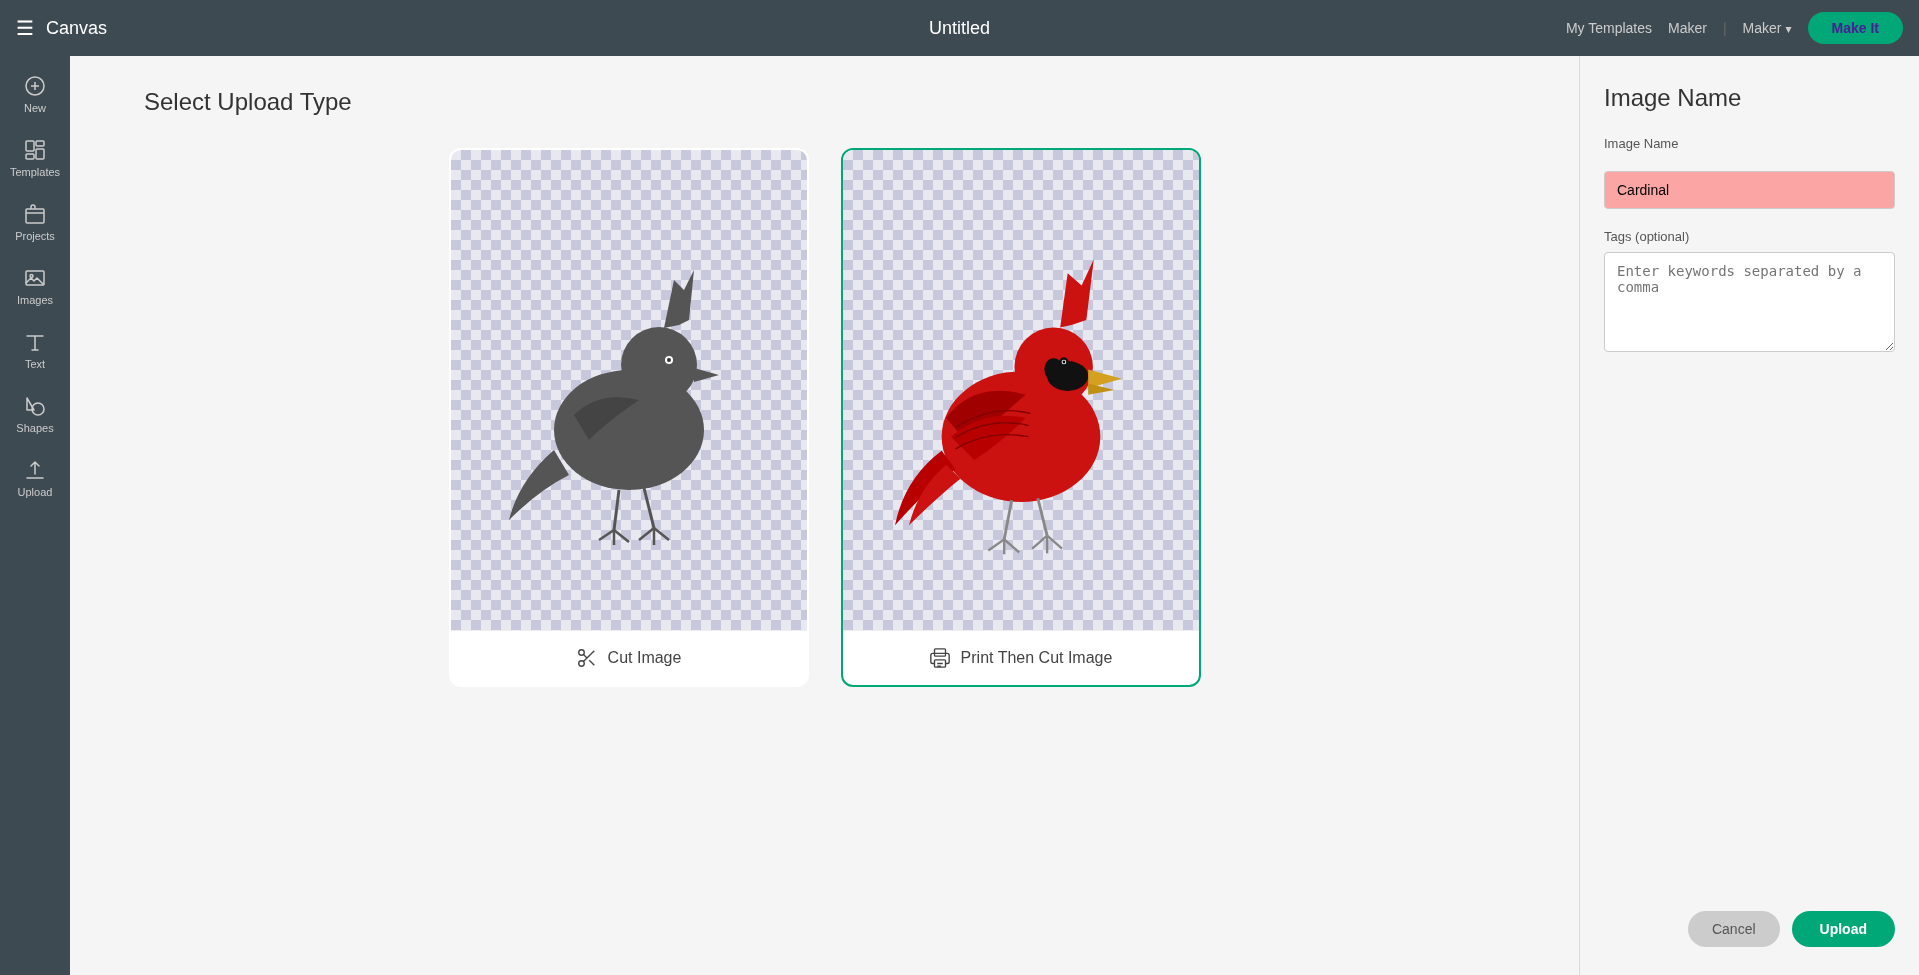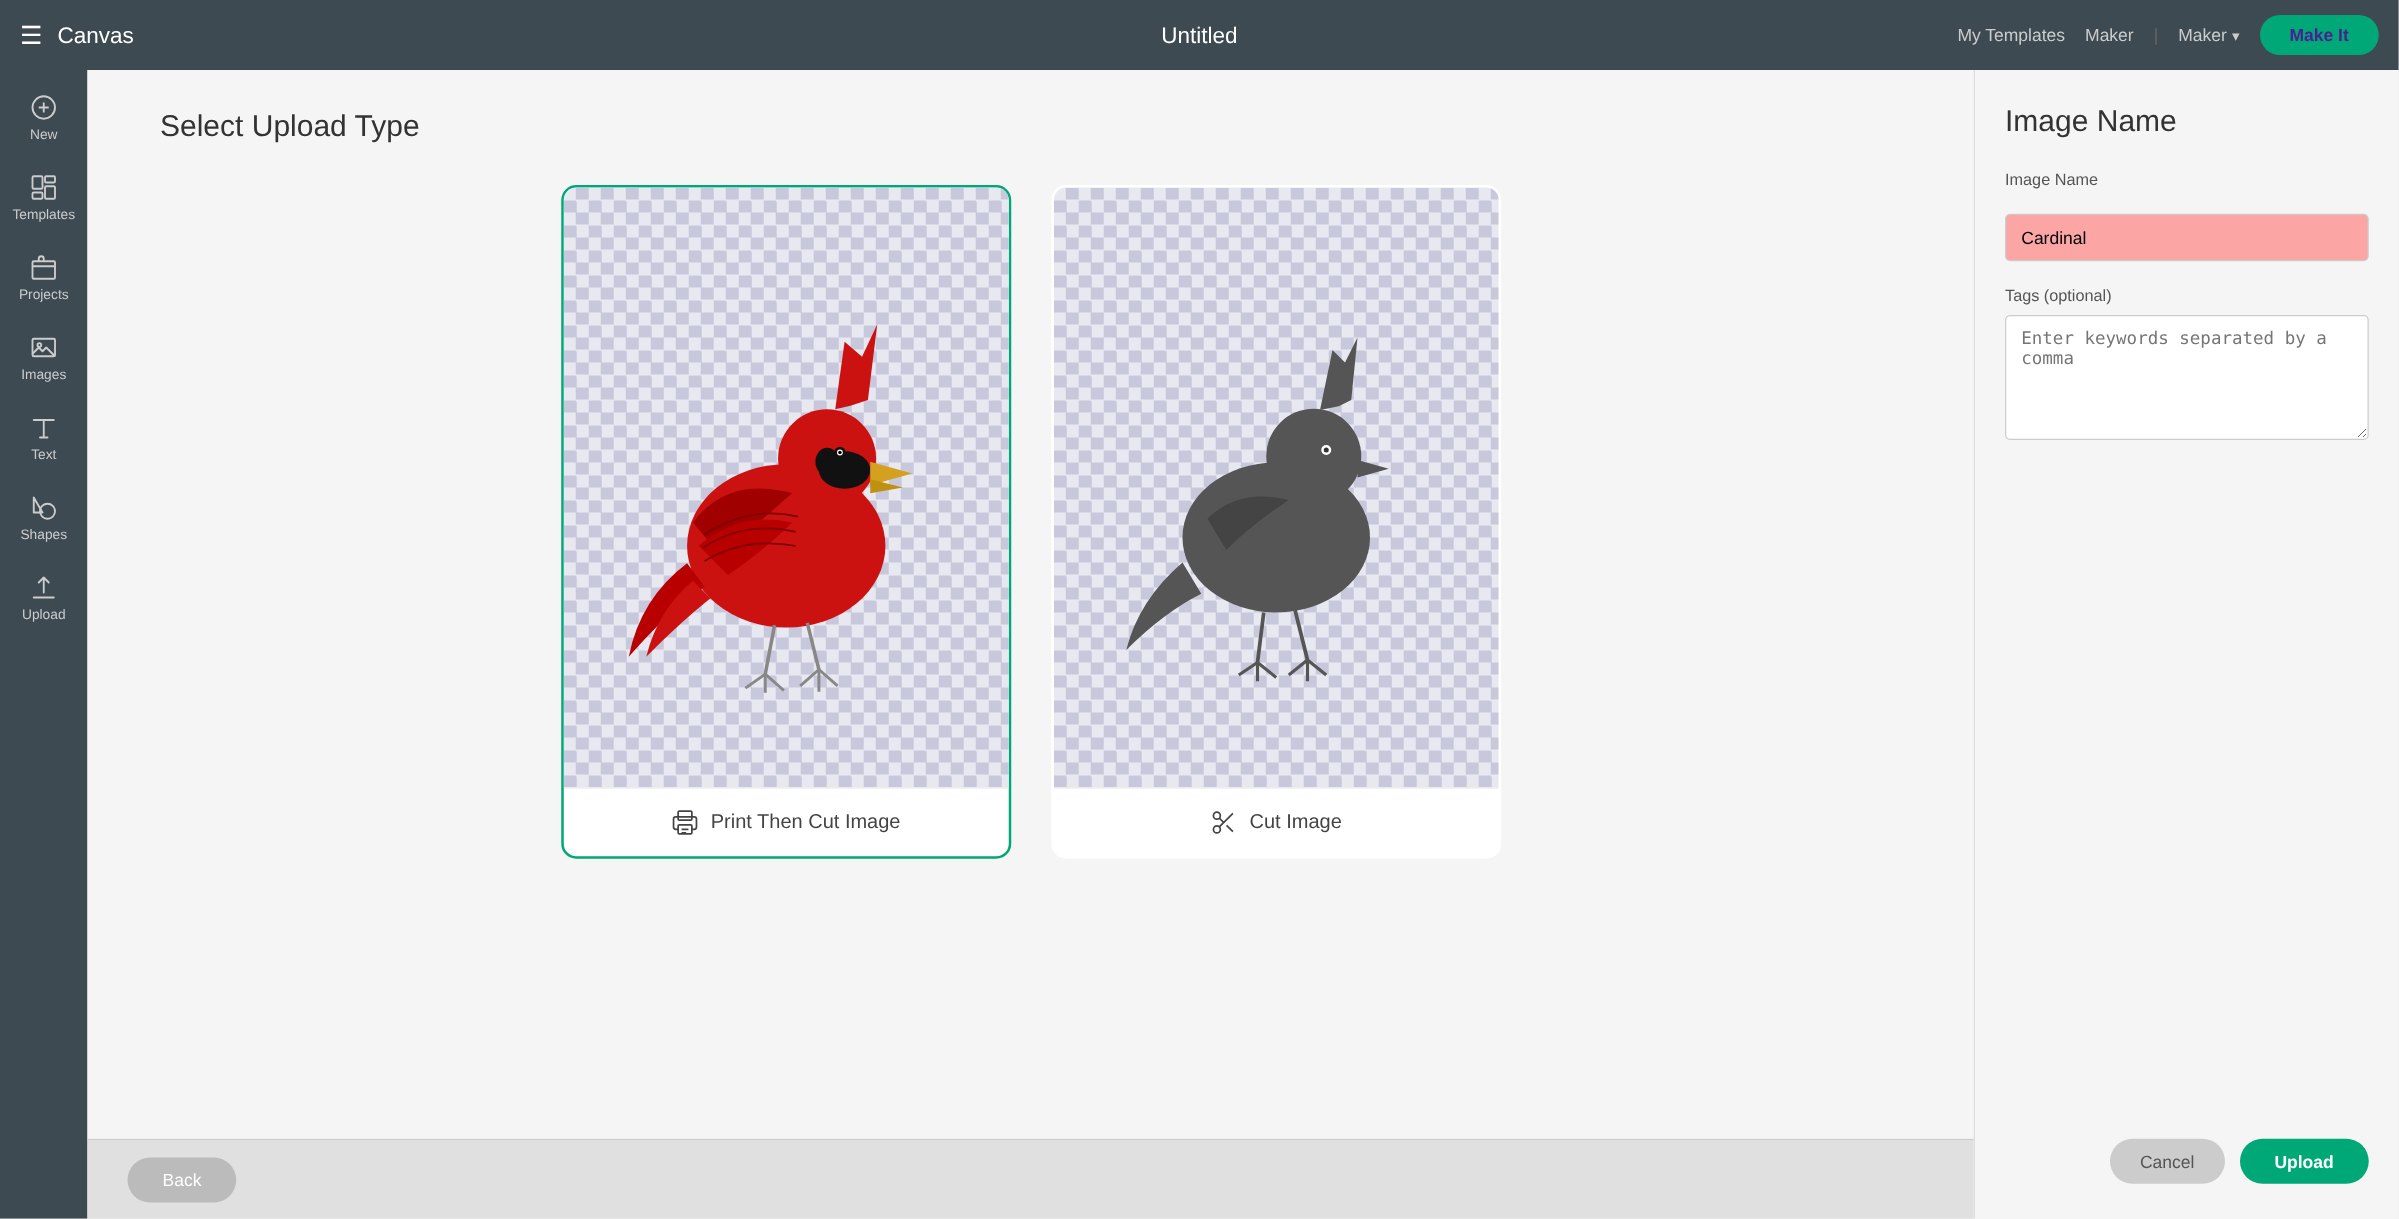--- a/index.html
+++ b/index.html
@@ -73,21 +73,21 @@
       background: #e8e8e8;
       display: flex;
       flex-direction: column;
       overflow: hidden;
     }
 
     
     .upload-panel {
       flex: 1;
       background: #f5f5f5;
-      padding: 32px 58px;
+      padding: 32px 74px;
       overflow: auto;
       position: relative;
     }
     .upload-panel-title {
       font-size: 24px;
       color: #333;
       margin-bottom: 32px;
       font-weight: 400;
     }
     .upload-cards {
@@ -324,20 +324,63 @@
     </div>
 
   </div>
 
   <div class="content-area">
 
     <div class="upload-panel">
       <div class="upload-panel-title">Select Upload Type</div>
 
       <div class="upload-cards">
+
+        <div class="upload-card">
+          <div class="card-image-area">
+
+            <svg class="cardinal-silhouette" viewBox="0 0 260 340" xmlns="http://www.w3.org/2000/svg">
+
+              <ellipse cx="130" cy="210" rx="75" ry="60" fill="#555"></ellipse>
+
+              <circle cx="160" cy="145" r="38" fill="#555"></circle>
+
+              <polygon points="165,108 175,60 185,70 195,50 190,100 180,105" fill="#555"></polygon>
+
+              <path d="M55 230 Q20 260 10 300 Q40 270 70 255Z" fill="#555"></path>
+
+              <path d="M75 195 Q100 170 140 180 Q110 200 90 220Z" fill="#444"></path>
+
+              <path d="M195 148 L220 155 L195 162Z" fill="#555"></path>
+
+              <line x1="120" y1="270" x2="115" y2="310" stroke="#555" stroke-width="3"></line>
+              <line x1="115" y1="310" x2="100" y2="320" stroke="#555" stroke-width="2.5"></line>
+              <line x1="115" y1="310" x2="115" y2="325" stroke="#555" stroke-width="2.5"></line>
+              <line x1="115" y1="310" x2="130" y2="322" stroke="#555" stroke-width="2.5"></line>
+
+              <line x1="145" y1="268" x2="155" y2="308" stroke="#555" stroke-width="3"></line>
+              <line x1="155" y1="308" x2="140" y2="320" stroke="#555" stroke-width="2.5"></line>
+              <line x1="155" y1="308" x2="155" y2="325" stroke="#555" stroke-width="2.5"></line>
+              <line x1="155" y1="308" x2="170" y2="320" stroke="#555" stroke-width="2.5"></line>
+
+              <circle cx="170" cy="140" r="4" fill="#fff"></circle>
+              <circle cx="170" cy="140" r="2" fill="#333"></circle>
+            </svg>
+          </div>
+          <div class="card-footer">
+            <svg viewBox="0 0 24 24" stroke="#444" fill="none" style="width:22px;height:22px;">
+              <circle cx="6" cy="6" r="3" stroke-width="1.5"></circle>
+              <circle cx="6" cy="18" r="3" stroke-width="1.5"></circle>
+              <line x1="20" y1="4" x2="8.12" y2="15.88" stroke-width="1.5"></line>
+              <line x1="14.47" y1="14.48" x2="20" y2="20" stroke-width="1.5"></line>
+              <line x1="8.12" y1="8.12" x2="12" y2="12" stroke-width="1.5"></line>
+            </svg>
+            <span>Cut Image</span>
+          </div>
+        </div>
 
         <div class="upload-card selected">
           <div class="card-image-area">
 
             <svg class="cardinal-color" viewBox="0 0 300 400" xmlns="http://www.w3.org/2000/svg">
 
               <ellipse cx="150" cy="250" rx="85" ry="70" fill="#cc1111"></ellipse>
 
               <circle cx="185" cy="175" r="42" fill="#cc1111"></circle>
 
@@ -380,69 +423,23 @@
               <rect x="6" y="2" width="12" height="8" rx="1" stroke-width="1.5"></rect>
               <path d="M6 18H4a2 2 0 01-2-2V9a2 2 0 012-2h16a2 2 0 012 2v7a2 2 0 01-2 2h-2" stroke-width="1.5"></path>
               <rect x="6" y="14" width="12" height="8" rx="1" stroke-width="1.5"></rect>
               <line x1="9" y1="18" x2="15" y2="18" stroke-width="1.5"></line>
               <line x1="9" y1="21" x2="13" y2="21" stroke-width="1.5"></line>
             </svg>
             <span>Print Then Cut Image</span>
           </div>
         </div>
 
-        <div class="upload-card">
-          <div class="card-image-area">
-
-            <svg class="cardinal-silhouette" viewBox="0 0 260 340" xmlns="http://www.w3.org/2000/svg">
-
-              <ellipse cx="130" cy="210" rx="75" ry="60" fill="#555"></ellipse>
-
-              <circle cx="160" cy="145" r="38" fill="#555"></circle>
-
-              <polygon points="165,108 175,60 185,70 195,50 190,100 180,105" fill="#555"></polygon>
-
-              <path d="M55 230 Q20 260 10 300 Q40 270 70 255Z" fill="#555"></path>
-
-              <path d="M75 195 Q100 170 140 180 Q110 200 90 220Z" fill="#444"></path>
-
-              <path d="M195 148 L220 155 L195 162Z" fill="#555"></path>
-
-              <line x1="120" y1="270" x2="115" y2="310" stroke="#555" stroke-width="3"></line>
-              <line x1="115" y1="310" x2="100" y2="320" stroke="#555" stroke-width="2.5"></line>
-              <line x1="115" y1="310" x2="115" y2="325" stroke="#555" stroke-width="2.5"></line>
-              <line x1="115" y1="310" x2="130" y2="322" stroke="#555" stroke-width="2.5"></line>
-
-              <line x1="145" y1="268" x2="155" y2="308" stroke="#555" stroke-width="3"></line>
-              <line x1="155" y1="308" x2="140" y2="320" stroke="#555" stroke-width="2.5"></line>
-              <line x1="155" y1="308" x2="155" y2="325" stroke="#555" stroke-width="2.5"></line>
-              <line x1="155" y1="308" x2="170" y2="320" stroke="#555" stroke-width="2.5"></line>
-
-              <circle cx="170" cy="140" r="4" fill="#fff"></circle>
-              <circle cx="170" cy="140" r="2" fill="#333"></circle>
-            </svg>
-          </div>
-          <div class="card-footer">
-            <svg viewBox="0 0 24 24" stroke="#444" fill="none" style="width:22px;height:22px;">
-              <circle cx="6" cy="6" r="3" stroke-width="1.5"></circle>
-              <circle cx="6" cy="18" r="3" stroke-width="1.5"></circle>
-              <line x1="20" y1="4" x2="8.12" y2="15.88" stroke-width="1.5"></line>
-              <line x1="14.47" y1="14.48" x2="20" y2="20" stroke-width="1.5"></line>
-              <line x1="8.12" y1="8.12" x2="12" y2="12" stroke-width="1.5"></line>
-            </svg>
-            <span>Cut Image</span>
-          </div>
-        </div>
-
       </div>
     </div>
 
-    <div class="bottom-bar">
-      <button class="btn-back">Back</button>
-    </div>
 
   </div>
 
   <div class="right-panel">
     <div class="right-panel-title">Image Name</div>
 
     <div class="field-label">Image Name</div>
     <input type="text" class="text-input" value="Cardinal" style="">
 
     <div class="tags-label">Tags (optional)</div>

